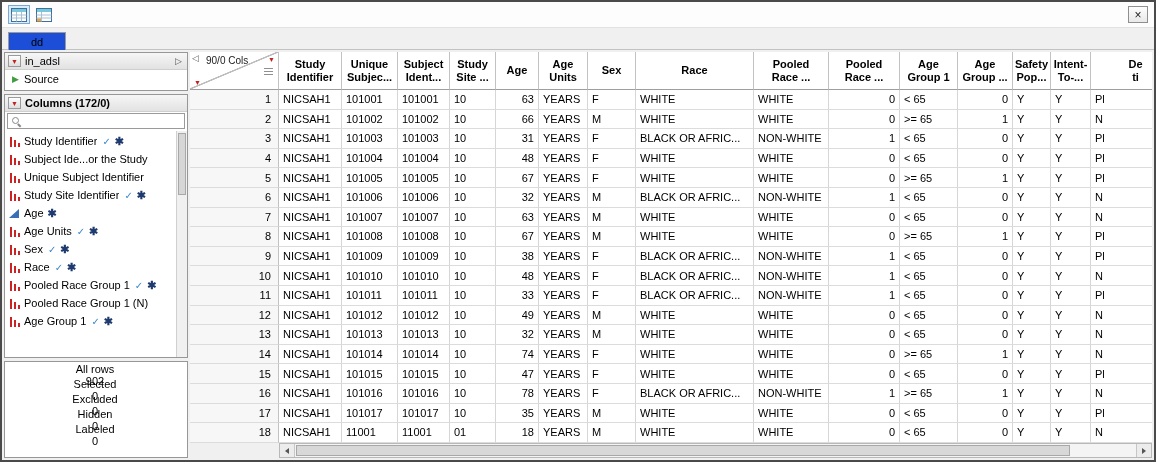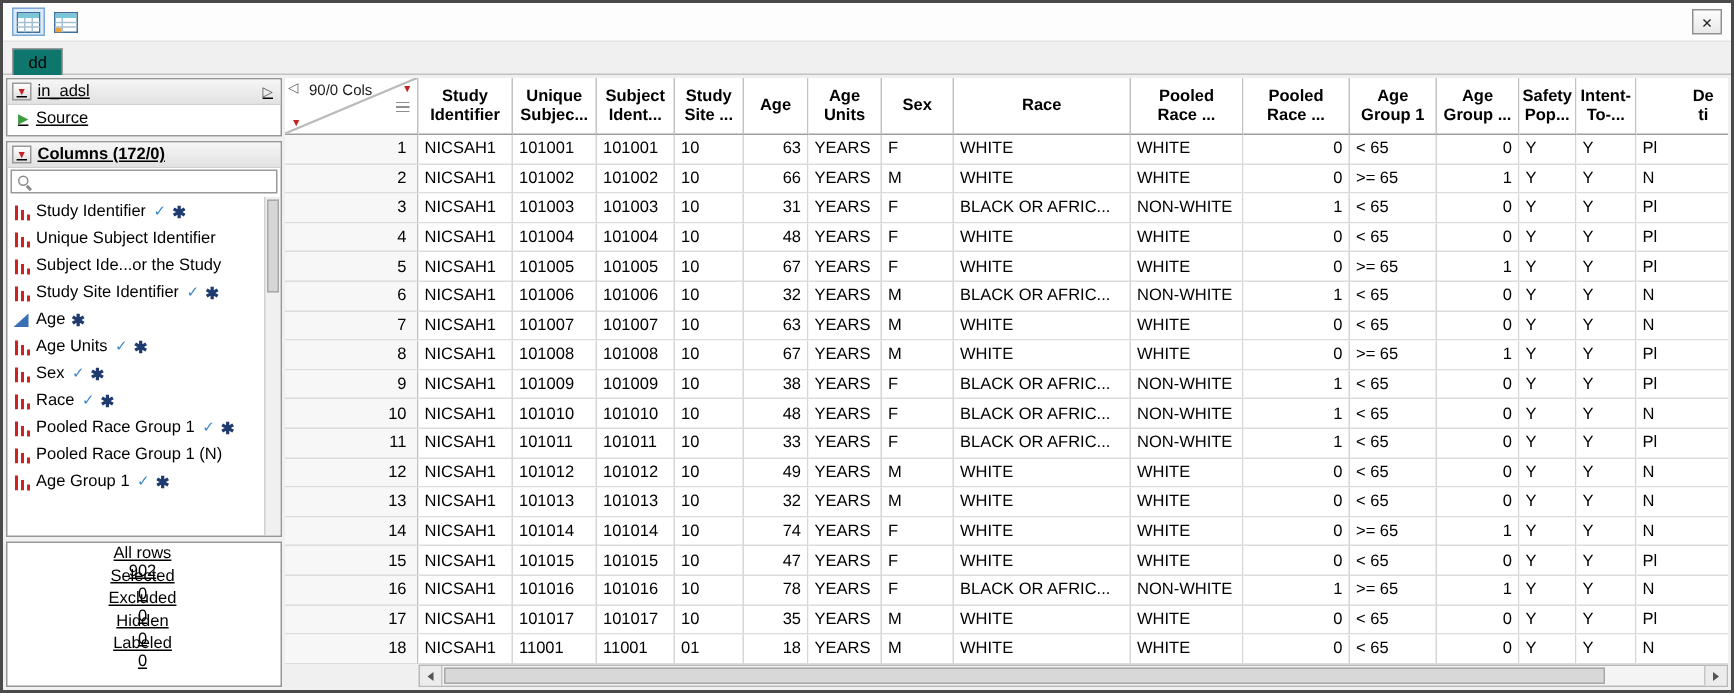--- a/index.html
+++ b/index.html
@@ -8,25 +8,25 @@
 
   
   .titlebar{height:26px;flex:none;background:#fdfdfd;border-bottom:1px solid #e2e2e2;display:flex;align-items:center;padding:0 6px;gap:3px;}
   .win-icon{width:22px;height:19px;display:flex;align-items:center;justify-content:center;border:1px solid transparent;}
   .win-icon.sel{border:1px solid #7aa6d8;background:#dcebf8;}
   .tb-spacer{flex:1;}
   .close-btn{width:20px;height:17px;border:1px solid #8f8f8f;background:linear-gradient(#fdfdfd,#e9e9e9);display:flex;align-items:center;justify-content:center;font-size:12px;color:#222;cursor:default;}
 
   
   .tabbar{height:22px;flex:none;background:#f0f0f0;display:flex;align-items:flex-end;padding-left:6px;border-bottom:1px solid #c2c2c2;}
-  .tab{height:18px;background:#0f766e;border:1px solid #9a9a9a;border-bottom:none;padding:0 10px;font-size:11px;display:flex;align-items:center;margin-bottom:-1px;}
+  .tab{height:18px;background:#1d4ed8;border:1px solid #9a9a9a;border-bottom:none;padding:0 22px;font-size:11px;display:flex;align-items:center;margin-bottom:-1px;}
 
   
   .content{flex:1;min-height:0;display:flex;padding:2px;gap:2px;}
-  .sidebar{width:184px;flex:none;display:flex;flex-direction:column;gap:3px;text-decoration:underline;}
+  .sidebar{width:184px;flex:none;display:flex;flex-direction:column;gap:3px;}
   .panel{border:1px solid #979797;background:#fff;display:flex;flex-direction:column;flex:none;overflow:hidden;}
   .panel.table-panel{height:39px;}
   .panel.columns-panel{height:264px;}
   .panel.rows-panel{height:97px;}
   .panel-header{height:17px;flex:none;background:linear-gradient(#f6f6f6,#e2e2e2);border-bottom:1px solid #cfcfcf;display:flex;align-items:center;gap:4px;padding:0 3px;font-size:11px;}
   .panel-title{font-size:11px;white-space:nowrap;}
   .panel-title.bold{font-weight:bold;}
   .red-tri-btn{width:13px;height:12px;flex:none;background:linear-gradient(#fefefe,#dedede);border:1px solid #9a9a9a;display:flex;align-items:center;justify-content:center;}
   .red-tri-btn span{color:#c42222;font-size:7px;line-height:1;}
   .disclosure{margin-left:auto;color:#555;font-size:9px;padding-right:2px;}
@@ -156,25 +156,25 @@
         <div class="col-list-wrap">
           <div class="col-list">
               <div class="col-item">
     <span class="col-icon nominal"></span>
     <span class="col-label">Study Identifier</span>
   <span class="mark-check">✓</span>
                 <span class="mark-ast">✱</span>
               </div>
               <div class="col-item">
     <span class="col-icon nominal"></span>
+    <span class="col-label">Subject Ide...or the Study</span>
+  </div>
+              <div class="col-item">
+    <span class="col-icon nominal"></span>
     <span class="col-label">Unique Subject Identifier</span>
-  </div>
-              <div class="col-item">
-    <span class="col-icon nominal"></span>
-    <span class="col-label">Subject Ide...or the Study</span>
   </div>
               <div class="col-item">
     <span class="col-icon nominal"></span>
     <span class="col-label">Study Site Identifier</span>
   <span class="mark-check">✓</span>
                 <span class="mark-ast">✱</span>
               </div>
               <div class="col-item">
     <span class="col-icon continuous"></span>
     <span class="col-label">Age</span>

